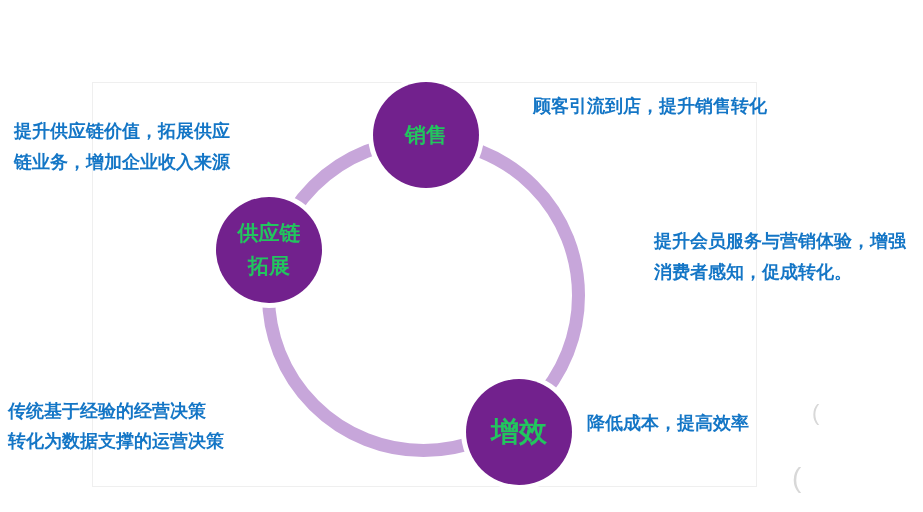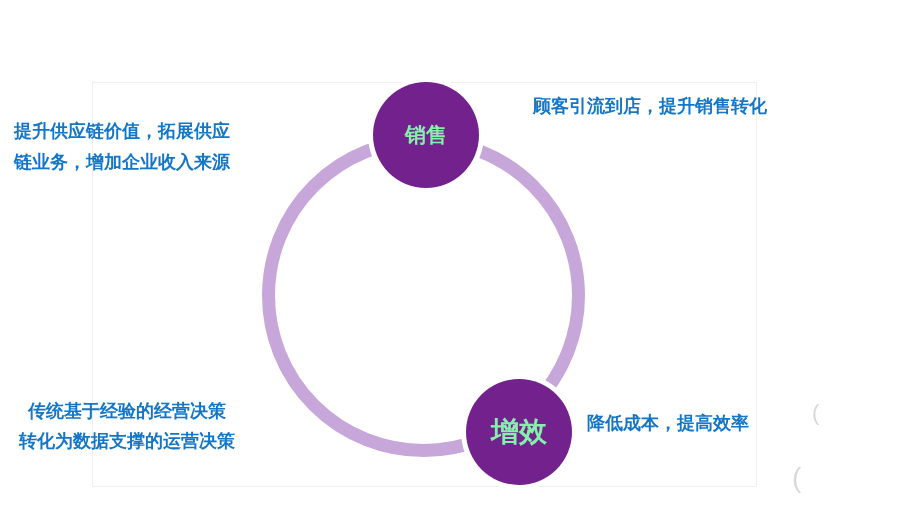--- a/index.html
+++ b/index.html
@@ -38,21 +38,21 @@
     width: 323px;
     height: 323px;
     border: 13px solid var(--ring-purple);
     border-radius: 50%;
   }
   
   .node {
     position: absolute;
     border-radius: 50%;
     background: var(--primary-purple);
-    color: #86efac;
+    color: #22c55e;
     display: flex;
     align-items: center;
     justify-content: center;
     text-align: center;
     font-weight: bold;
     white-space: pre-line;
     box-shadow: 0 0 0 5px #ffffff;
     line-height: 1.5;
   }
   .n-center {
@@ -72,21 +72,21 @@
     position: absolute;
     color: var(--note-blue);
     font-weight: bold;
     font-size: 18px;
     line-height: 31px;
     white-space: pre-line;
   }
   .note-supply     { left: 14px;  top: 116px; }
   .note-sales      { left: 533px; top: 91px;  }
   .note-consumer   { left: 654px; top: 226px; }
-  .note-data       { left: 8px;   top: 396px; width: 238px; text-align: center; line-height: 30px; }
+  .note-data       { left: 8px;   top: 396px; width: 238px; text-align: left; line-height: 30px; }
   .note-efficiency { left: 587px; top: 408px; }
   
   .paren {
     position: absolute;
     color: var(--artifact-gray);
     font-weight: 400;
     font-size: 22px;
   }
   .paren-1 { left: 812px; top: 400px; }
   .paren-2 { left: 792px; top: 462px; font-size: 28px; }
@@ -104,26 +104,32 @@
   <div class="node n-sales">
     <span>销售</span>
   </div>
 
 
   <div class="node n-efficiency">
     <span>增效</span>
   </div>
 
 
+  <div class="node n-supply">
+    <span>供应链
+拓展</span>
+  </div>
 
   <div class="note note-supply">提升供应链价值，拓展供应
 链业务，增加企业收入来源</div>
 
   <div class="note note-sales">顾客引流到店，提升销售转化</div>
 
+  <div class="note note-consumer">提升会员服务与营销体验，增强
+消费者感知，促成转化。</div>
 
   <div class="note note-data">传统基于经验的经营决策
 转化为数据支撑的运营决策</div>
 
   <div class="note note-efficiency">降低成本，提高效率</div>
 
   <span class="paren paren-1">(</span>
   <span class="paren paren-2">(</span>
 
 </div>

